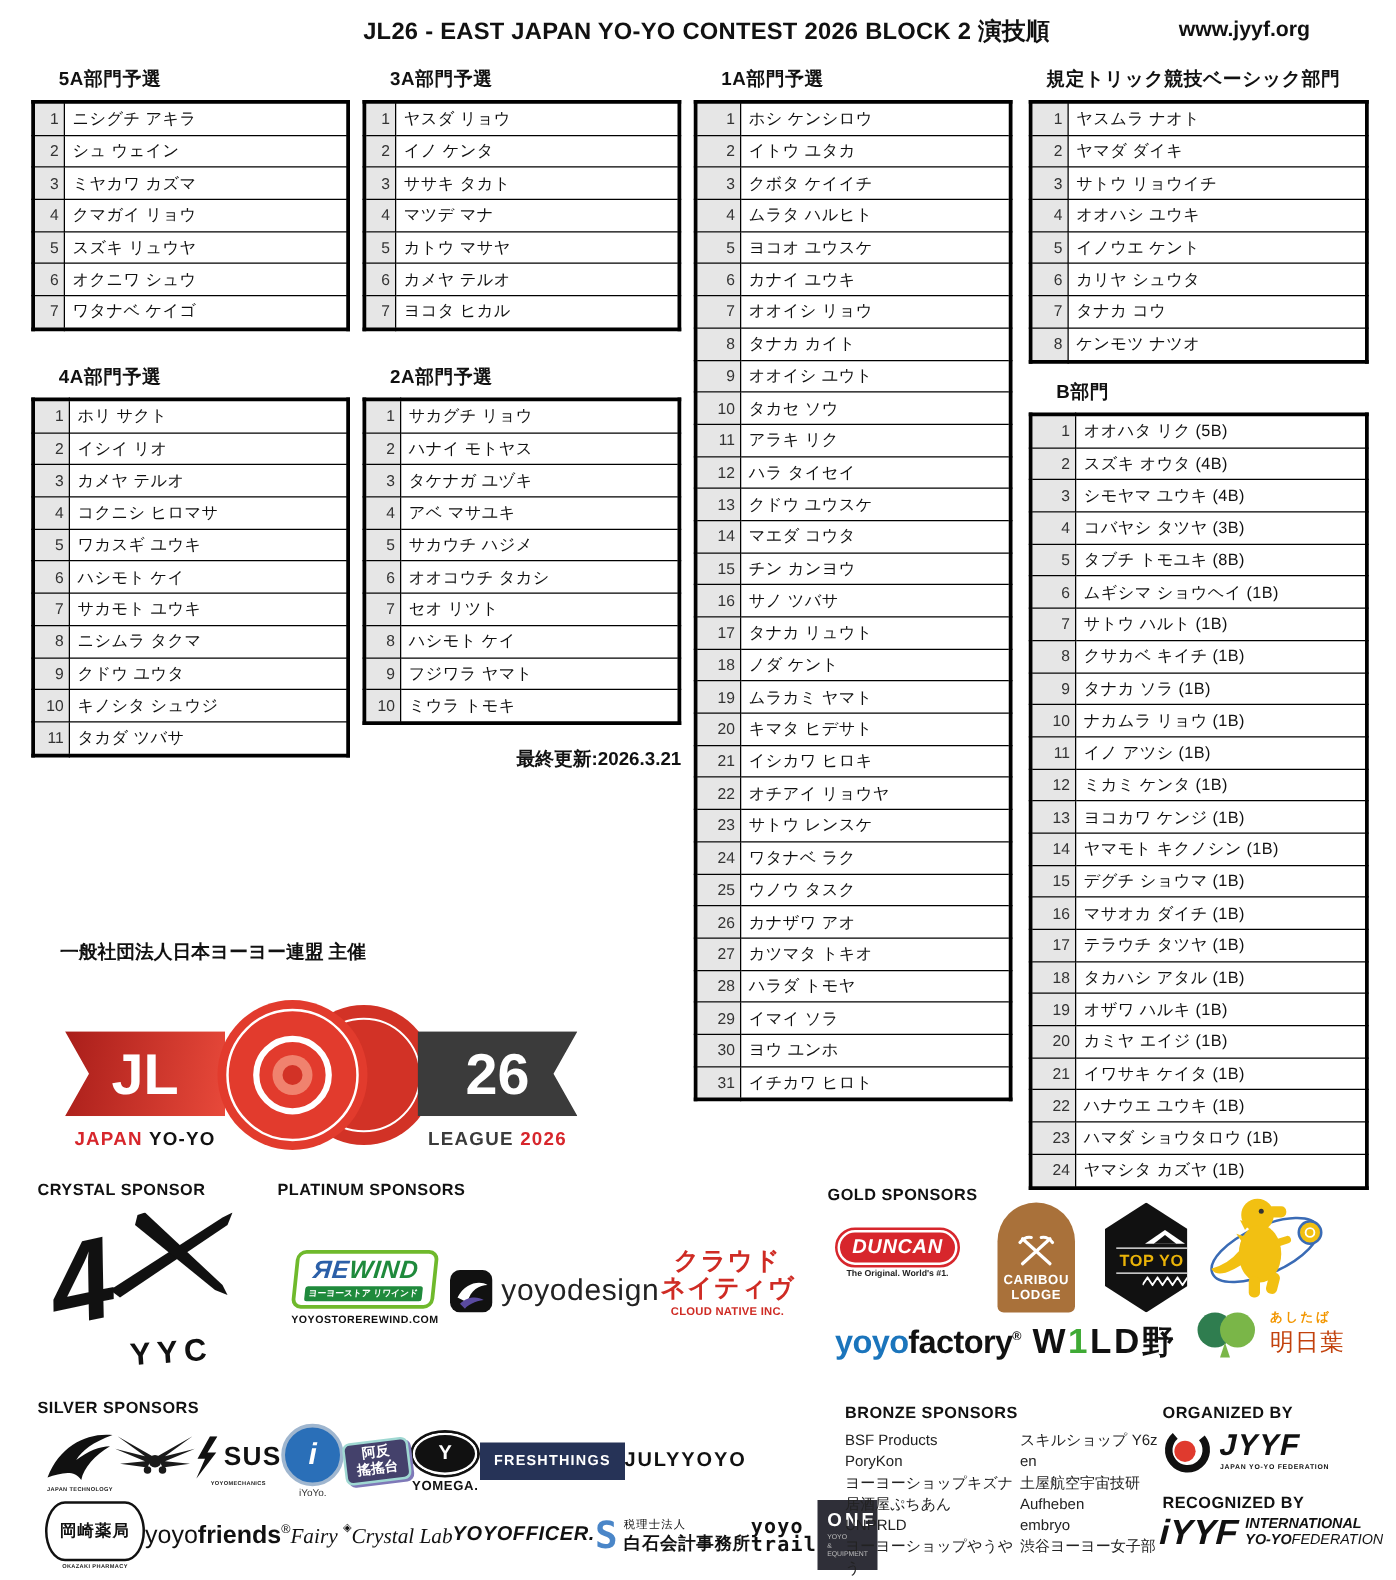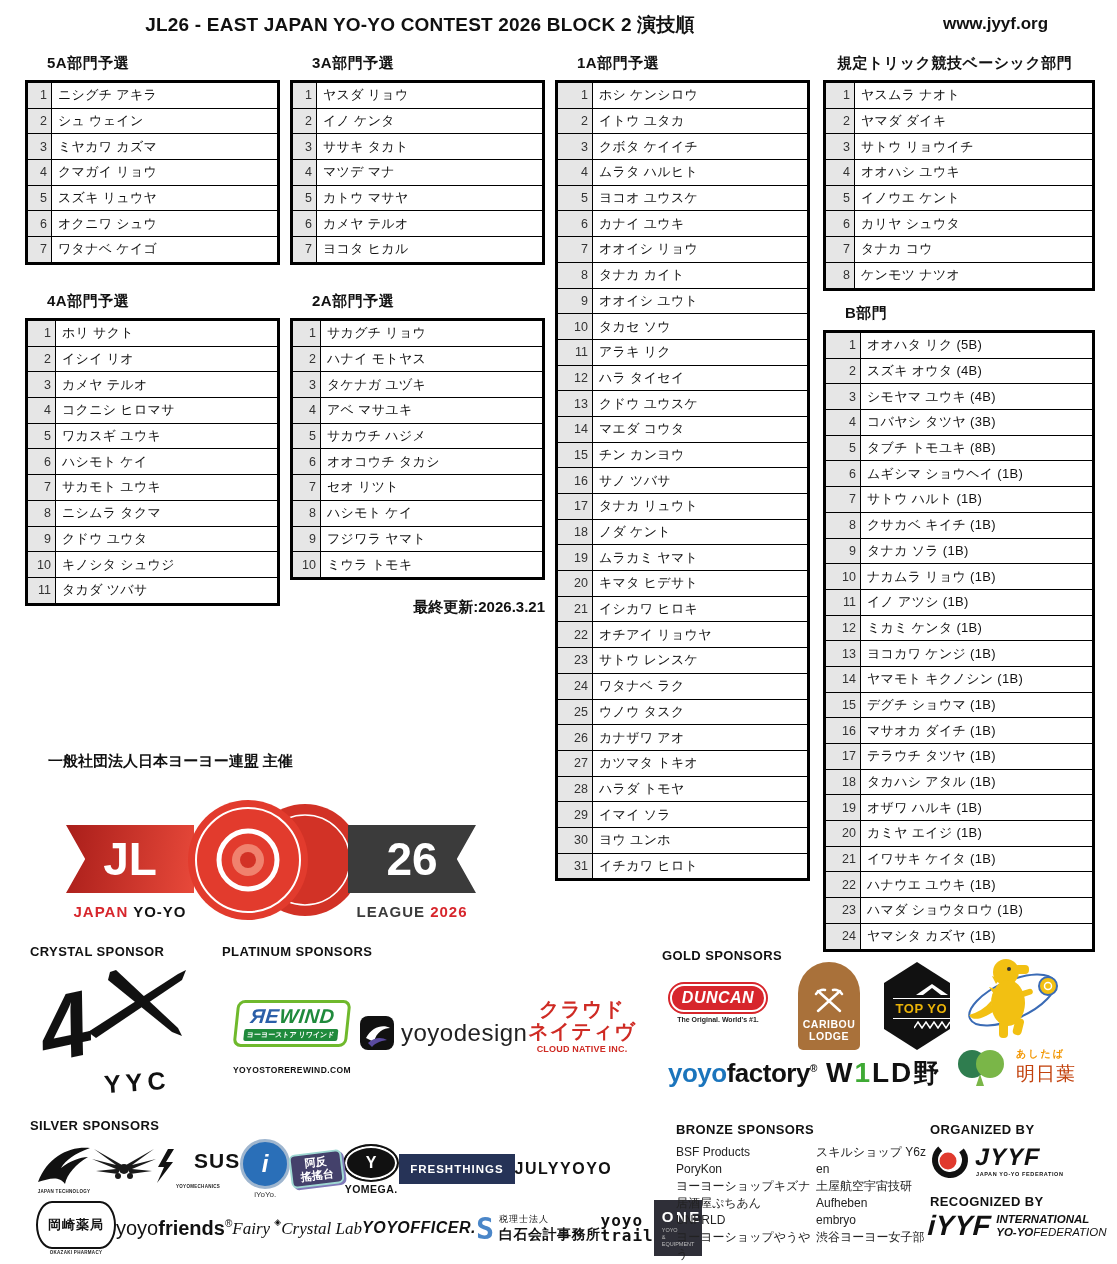--- a/index.html
+++ b/index.html
@@ -1,38 +1,38 @@
 <!DOCTYPE html>
 <html><head>
 <meta charset="utf-8">
 <style>
   html,body{margin:0;padding:0}
   body{width:1117px;height:1264px;position:relative;background:#fff;
        font-family:"Liberation Sans","DejaVu Sans",sans-serif;color:#111;overflow:hidden}
   .abs{position:absolute}
   
-  .page-title{position:absolute;left:0;top:12px;width:840px;text-align:center;
+  .page-title{position:absolute;left:0;top:12px;width:840px;text-align:right;
               font-size:19px;font-weight:bold;letter-spacing:.2px}
   .site-url{position:absolute;left:888px;top:14px;width:215px;text-align:center;
             font-size:17px;font-weight:bold}
   
   .sec{position:absolute}
   .sec-title{font-weight:bold;font-size:15px;margin:0 0 7px 22px;letter-spacing:.5px}
   .sec-title.ind14{margin-left:14px}
   table.roster{border-collapse:collapse;width:100%;border:3px solid #000;table-layout:fixed}
   .roster td{border:1px solid #000;height:24.7px;font-size:13px;padding:0;overflow:hidden;white-space:nowrap}
   .roster td.num{background:#e6e6e6;text-align:right;padding-right:4px;color:#333;font-size:12.5px}
   .roster td.name{padding-left:6px;letter-spacing:.3px}
   .roster.n19 td.num{width:19px}.roster.n23 td.num{width:23px}
   .roster.n24 td.num{width:24px}.roster.n30 td.num{width:30px}
   .updated{position:absolute;left:290px;top:598px;width:255px;text-align:right;
            font-weight:bold;font-size:15px}
   
   .org-note{position:absolute;left:48px;top:752px;font-size:15px;font-weight:bold}
-  .jl-logo{position:absolute;left:66px;top:783px;width:410px;height:152px}
+  .jl-logo{position:absolute;left:52px;top:783px;width:410px;height:152px}
   .ribbon{position:absolute;top:42px;width:128px;height:68px;display:flex;
           align-items:center;justify-content:center;color:#fff;font-size:46px;font-weight:bold}
   .ribbon.left{left:0;background:linear-gradient(100deg,#a91e1a,#e8493a);
                clip-path:polygon(0 0,100% 0,100% 100%,0 100%,15% 50%)}
   .ribbon.right{left:282px;background:#3b3b3b;
                 clip-path:polygon(0 0,100% 0,85% 50%,100% 100%,0 100%)}
   .ribbon-caption{position:absolute;top:120px;width:128px;text-align:center;
                   font-size:15px;font-weight:bold;letter-spacing:1px}
   .ribbon-caption.left{left:0}.ribbon-caption.right{left:282px}
   .red{color:#d7262c}.dark{color:#3b3b3b}
@@ -44,21 +44,21 @@
              font-style:italic;transform:rotate(-12deg)}
   .yyc .yyctext{position:absolute;left:66px;top:96px;font-size:25px;font-weight:bold;
                 letter-spacing:5px;transform:rotate(-4deg)}
   
   .rewind{position:absolute;left:224px;top:1000px;width:136px;text-align:center}
   .rewind-box{display:inline-block;border:3px solid #6fb92c;border-radius:8px;background:#fff;
               padding:2px 7px 3px;transform:skewX(-6deg)}
   .rewind-word{font-size:20px;font-weight:bold;font-style:italic;letter-spacing:.5px}
   .rewind-strip{background:#1f8a3c;color:#fff;font-size:7px;font-weight:bold;
                 padding:1px 3px;border-radius:2px;margin-top:1px}
-  .rewind-url{font-size:8.5px;font-weight:bold;letter-spacing:.4px;margin-top:18px}
+  .rewind-url{font-size:8.5px;font-weight:bold;letter-spacing:.4px;margin-top:3px}
   .yydesign{position:absolute;left:360px;top:1016px;display:flex;align-items:center;gap:7px}
   .yydesign-text{font-size:24px;letter-spacing:.5px;color:#222}
   .cloudnative{position:absolute;left:520px;top:998px;width:124px;text-align:center;color:#cf2b24}
   .cn-kana{font-size:20px;font-weight:bold;line-height:1.1;letter-spacing:1px}
   .cn-sub{font-size:9px;font-weight:bold;margin-top:2px;letter-spacing:.2px}
   
   .duncan{position:absolute;left:664px;top:982px;width:108px;text-align:center}
   .duncan-oval{display:inline-block;border:2px solid #d7262c;border-radius:18px;padding:2px}
   .duncan-inner{background:#d7262c;color:#fff;border-radius:14px;padding:3px 10px;
                 font-weight:bold;font-style:italic;font-size:16px;letter-spacing:.5px}
@@ -722,21 +722,21 @@
       <g fill="#1a1a1a">
         <path d="M30 18 L2 2 L24 18 L0 12 L24 22 L4 24 L26 27 Z"></path>
         <path d="M34 18 L62 2 L40 18 L64 12 L40 22 L60 24 L38 27 Z"></path>
         <circle cx="32" cy="22" r="5"></circle>
           <circle cx="26" cy="29" r="3"></circle>
           <circle cx="38" cy="29" r="3"></circle>
       </g>
     </svg>
   </div>
   <div class="slogo">
-    <div style="display:flex;align-items:flex-start;gap:20px">
+    <div style="display:flex;align-items:center;gap:5px">
       <svg width="18" height="34" viewBox="0 0 18 34">
         <polygon points="12,0 2,18 8,18 1,34 17,13 10,13 18,0" fill="#111"></polygon>
       </svg>
       <span class="sus-text">SUS</span>
     </div>
     <div class="tiny-cap">YOYOMECHANICS</div>
   </div>
   <div class="slogo">
     <div class="iyoyo-ball">
         <span>i</span>

